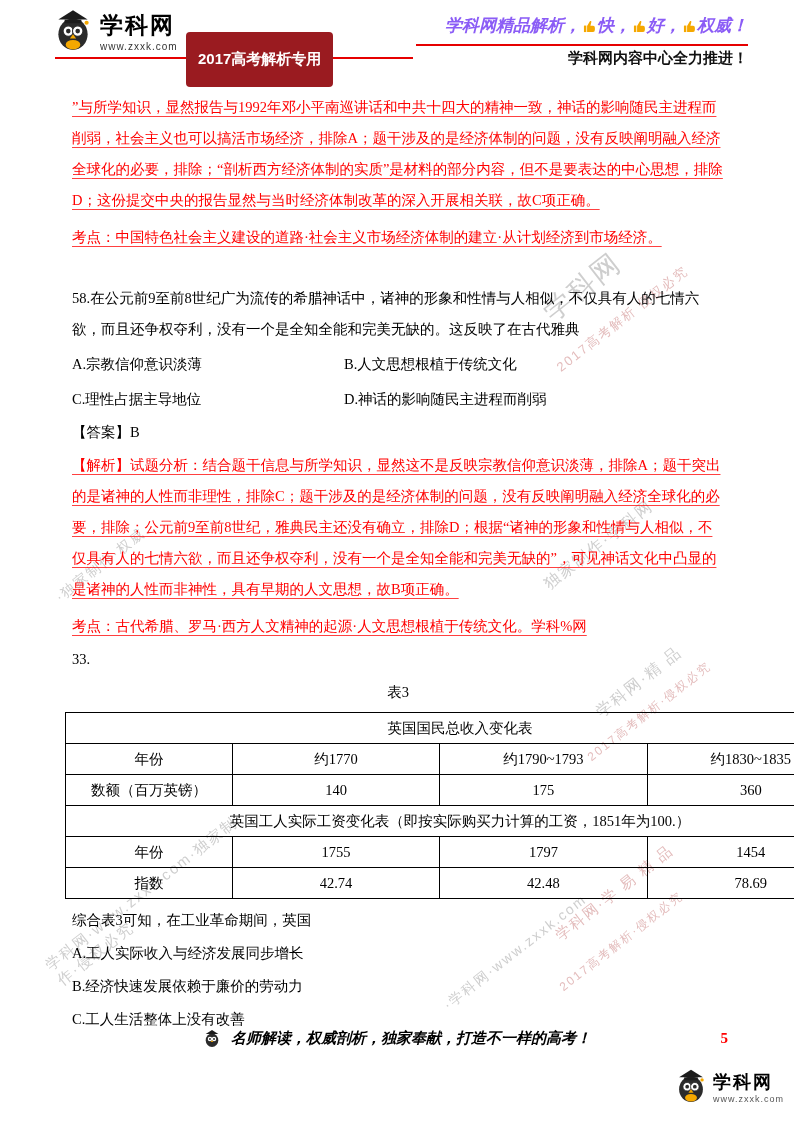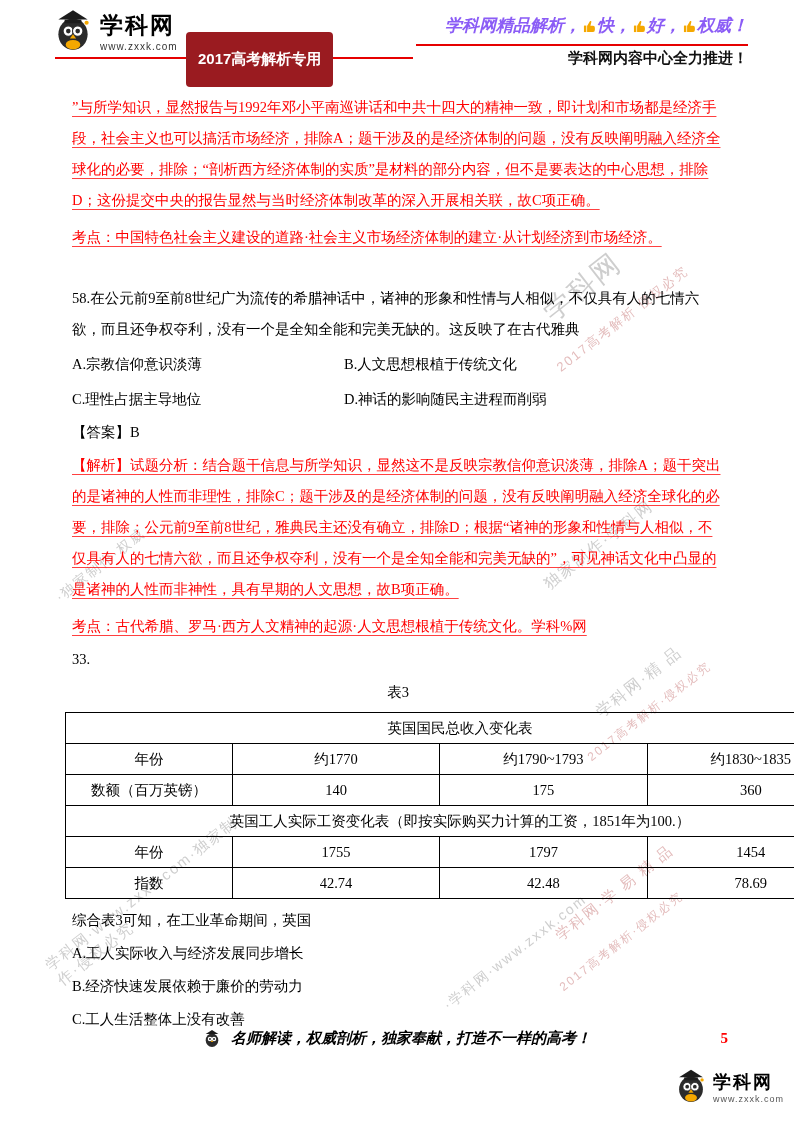--- a/index.html
+++ b/index.html
@@ -115,21 +115,21 @@
           <path d="M1 6 h2.6 v7 H1 Z" fill="#f5a800"></path>
           <path d="M4.4 13 L10.8 13 Q12.8 13 12.8 10.6 L12.8 8.4 Q12.8 6.2 10.8 6.2 L8 6.2 L9 2.2 Q9.3 0.6 7.6 1.1 L4.4 6.4 Z" fill="#f5a800"></path>
         </svg></span><span>权威！</span>
   </div>
 
   <div class="subtitle">学科网内容中心全力推进！</div>
 </div>
 
 <div class="content">
 
-  <p class="para red">”与所学知识，显然报告与1992年邓小平南巡讲话和中共十四大的精神一致，即计划和市场都是经济手段，社会主义也可以搞活市场经济，排除A；题干涉及的是经济体制的问题，没有反映阐明融入经济全球化的必要，排除；“剖析西方经济体制的实质”是材料的部分内容，但不是要表达的中心思想，排除D；这份提交中央的报告显然与当时经济体制改革的深入开展相关联，故C项正确。</p>
+  <p class="para red">”与所学知识，显然报告与1992年邓小平南巡讲话和中共十四大的精神一致，神话的影响随民主进程而削弱，社会主义也可以搞活市场经济，排除A；题干涉及的是经济体制的问题，没有反映阐明融入经济全球化的必要，排除；“剖析西方经济体制的实质”是材料的部分内容，但不是要表达的中心思想，排除D；这份提交中央的报告显然与当时经济体制改革的深入开展相关联，故C项正确。</p>
 
   <p class="para red gap-s">考点：中国特色社会主义建设的道路·社会主义市场经济体制的建立·从计划经济到市场经济。</p>
 
   <p class="para gap-l">58.在公元前9至前8世纪广为流传的希腊神话中，诸神的形象和性情与人相似，不仅具有人的七情六欲，而且还争权夺利，没有一个是全知全能和完美无缺的。这反映了在古代雅典</p>
 
   <div class="opt-grid">
     <span>A.宗教信仰意识淡薄</span>
     <span>B.人文思想根植于传统文化</span>
     <span>C.理性占据主导地位</span>
     <span>D.神话的影响随民主进程而削弱</span>

